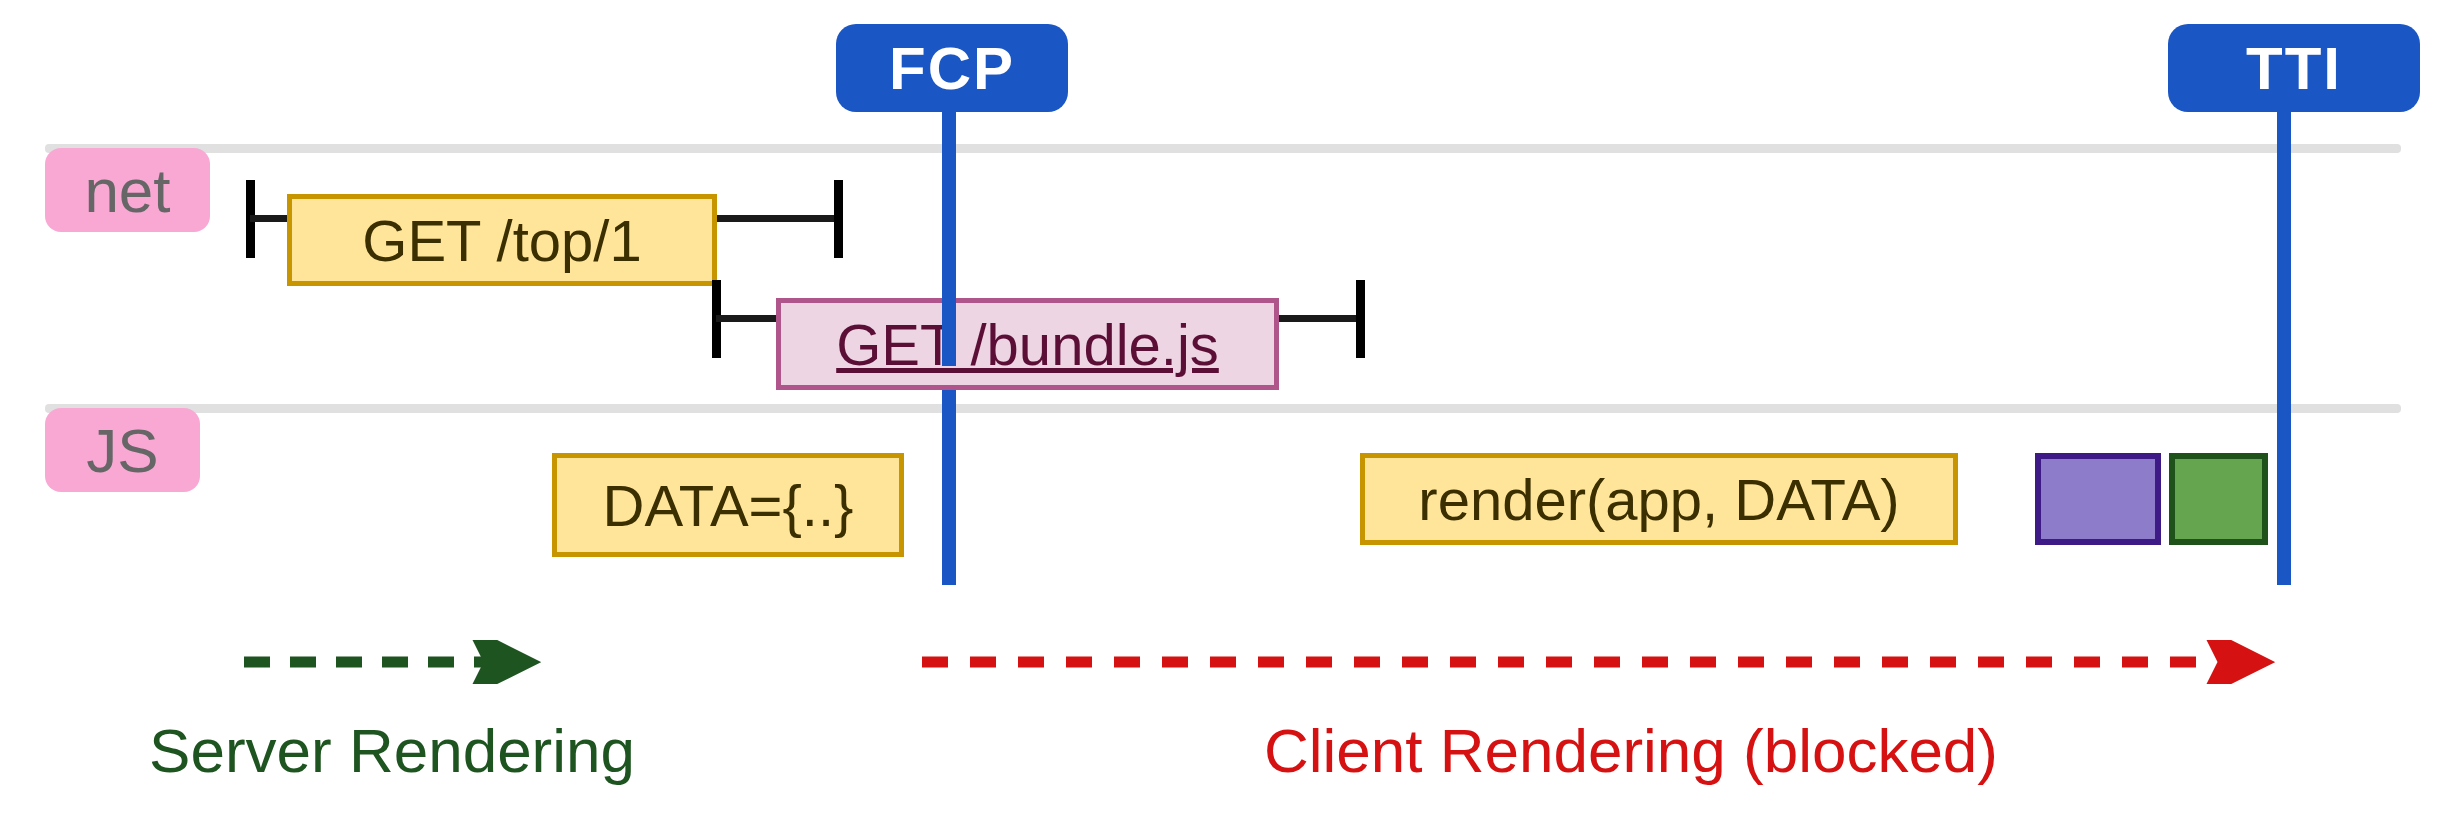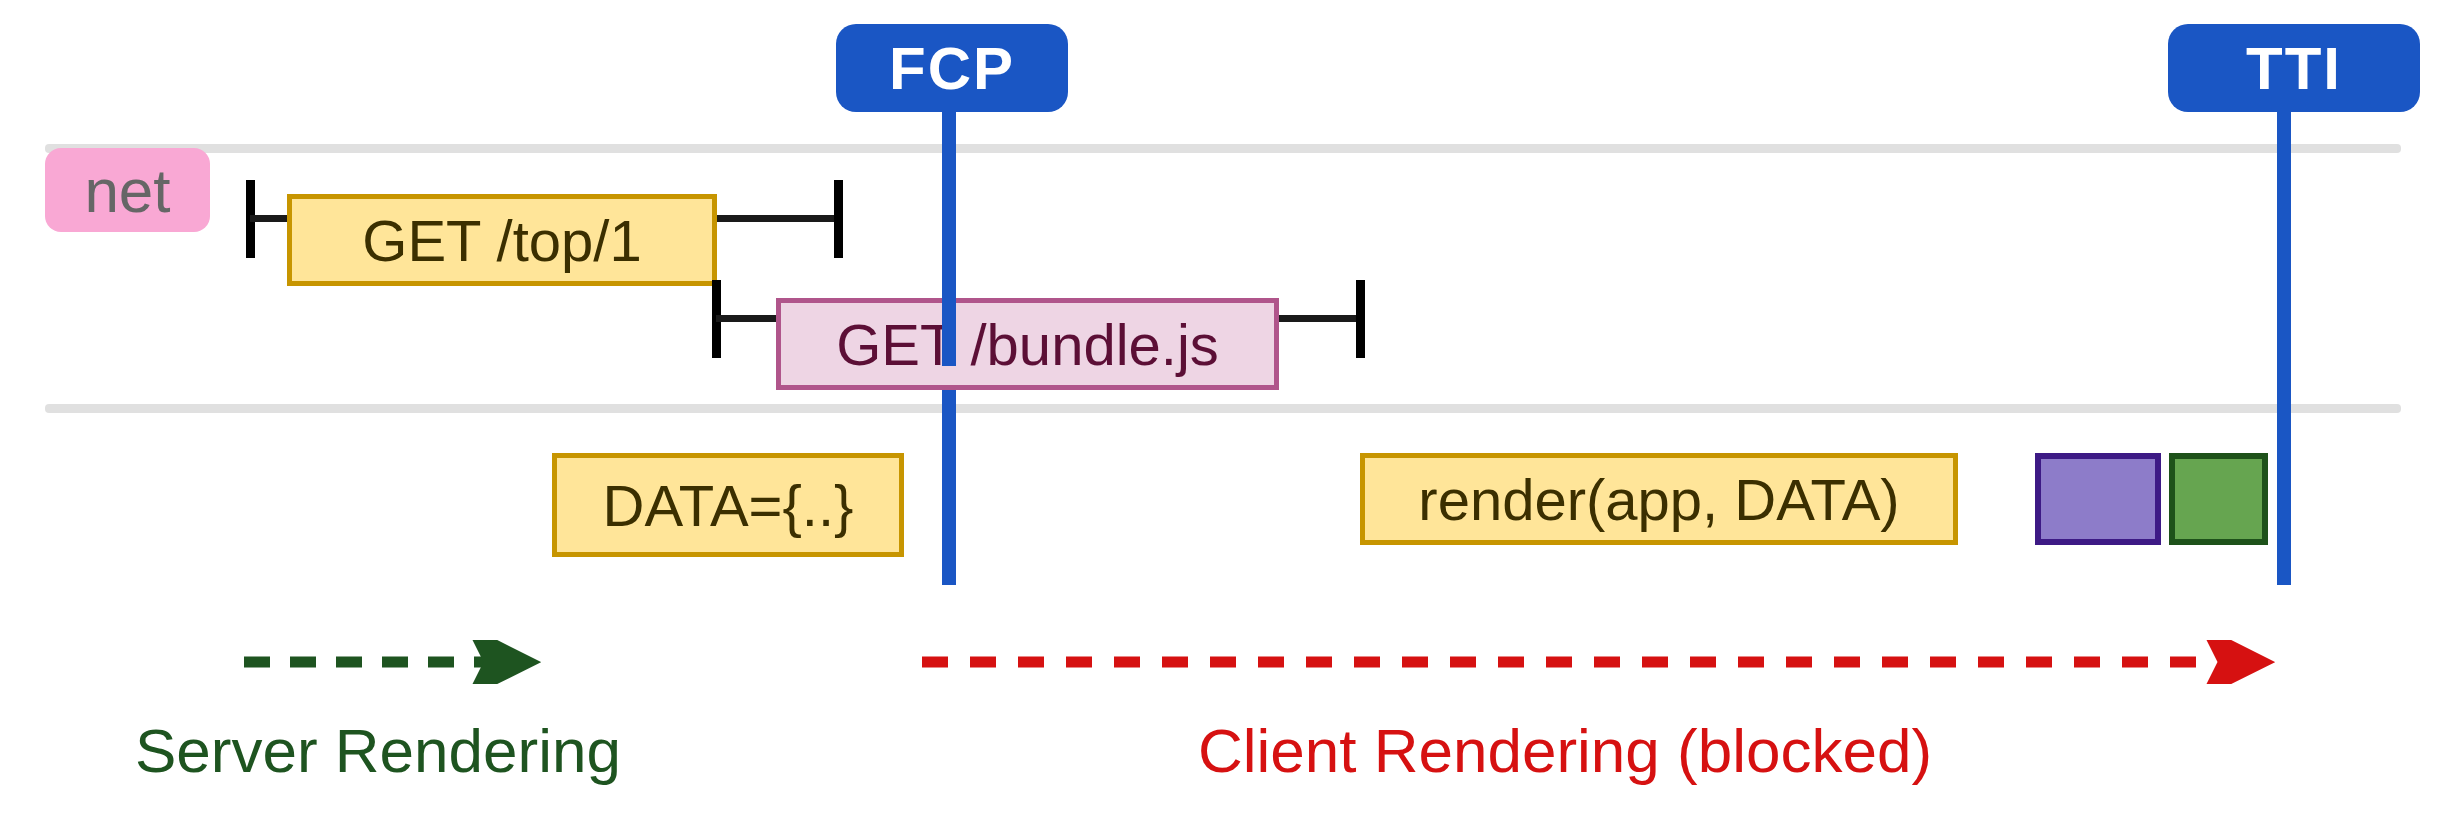--- a/index.html
+++ b/index.html
@@ -102,54 +102,57 @@
 
   
   .phase-arrow {
     position: absolute;
     height: 40px;
   }
   .phase-label {
     position: absolute;
     font-size: 62px;
     white-space: nowrap;
-    text-align: left;
+    text-align: right;
   }
   .label-green { color: #1e5420; }
   .label-red   { color: #d61111; }
 </style>
 </head>
 <body>
 
 <div id="stage">
 
   <div class="lane-rule" style="left:45px; top:144px; width:2356px;"></div>
   <div class="lane-rule" style="left:45px; top:404px; width:2356px;"></div>
 
   <div class="lane-chip" style="left:45px; top:148px; width:165px; height:84px;">
     <span>net</span>
+  </div>
+  <div class="lane-chip" style="left:45px; top:408px; width:155px; height:84px;">
+    <span>JS</span>
   </div>
 
   <div class="marker-line" style="left:942px; top:100px; height:485px;"></div>
 
   <div class="marker-line" style="left:2277px; top:100px; height:485px;"></div>
 
   <div class="whisker-cap" style="left:246px; top:180px; height:78px;"></div>
   <div class="whisker-stem" style="left:250px; top:215px; width:42px;"></div>
   <div class="whisker-stem" style="left:712px; top:215px; width:126px;"></div>
   <div class="whisker-cap" style="left:834px; top:180px; height:78px;"></div>
   <div class="bar bar-yellow" style="left:287px; top:170px; width:430px; height:92px;">
     <span>GET /top/1</span>
   </div>
 
   <div class="whisker-cap" style="left:712px; top:280px; height:78px;"></div>
   <div class="whisker-stem" style="left:716px; top:315px; width:62px;"></div>
   <div class="whisker-stem" style="left:1274px; top:315px; width:86px;"></div>
   <div class="whisker-cap" style="left:1356px; top:280px; height:78px;"></div>
-  <div class="bar bar-pink" style="left:776px; top:274px; width:503px; height:92px;">
+  <div class="bar bar-pink" style="left:776px; top:274px; width:503px; height:92px;text-decoration:underline;">
     <span>GET /bundle.js</span>
   </div>
 
   <div class="marker-line" style="left:942px; top:274px; height:92px;"></div>
 
   <div class="bar bar-yellow" style="left:552px; top:429px; width:352px; height:104px;">
     <span>DATA={..}</span>
   </div>
 
   <div class="bar bar-yellow" style="left:1360px; top:429px; width:598px; height:92px;">

